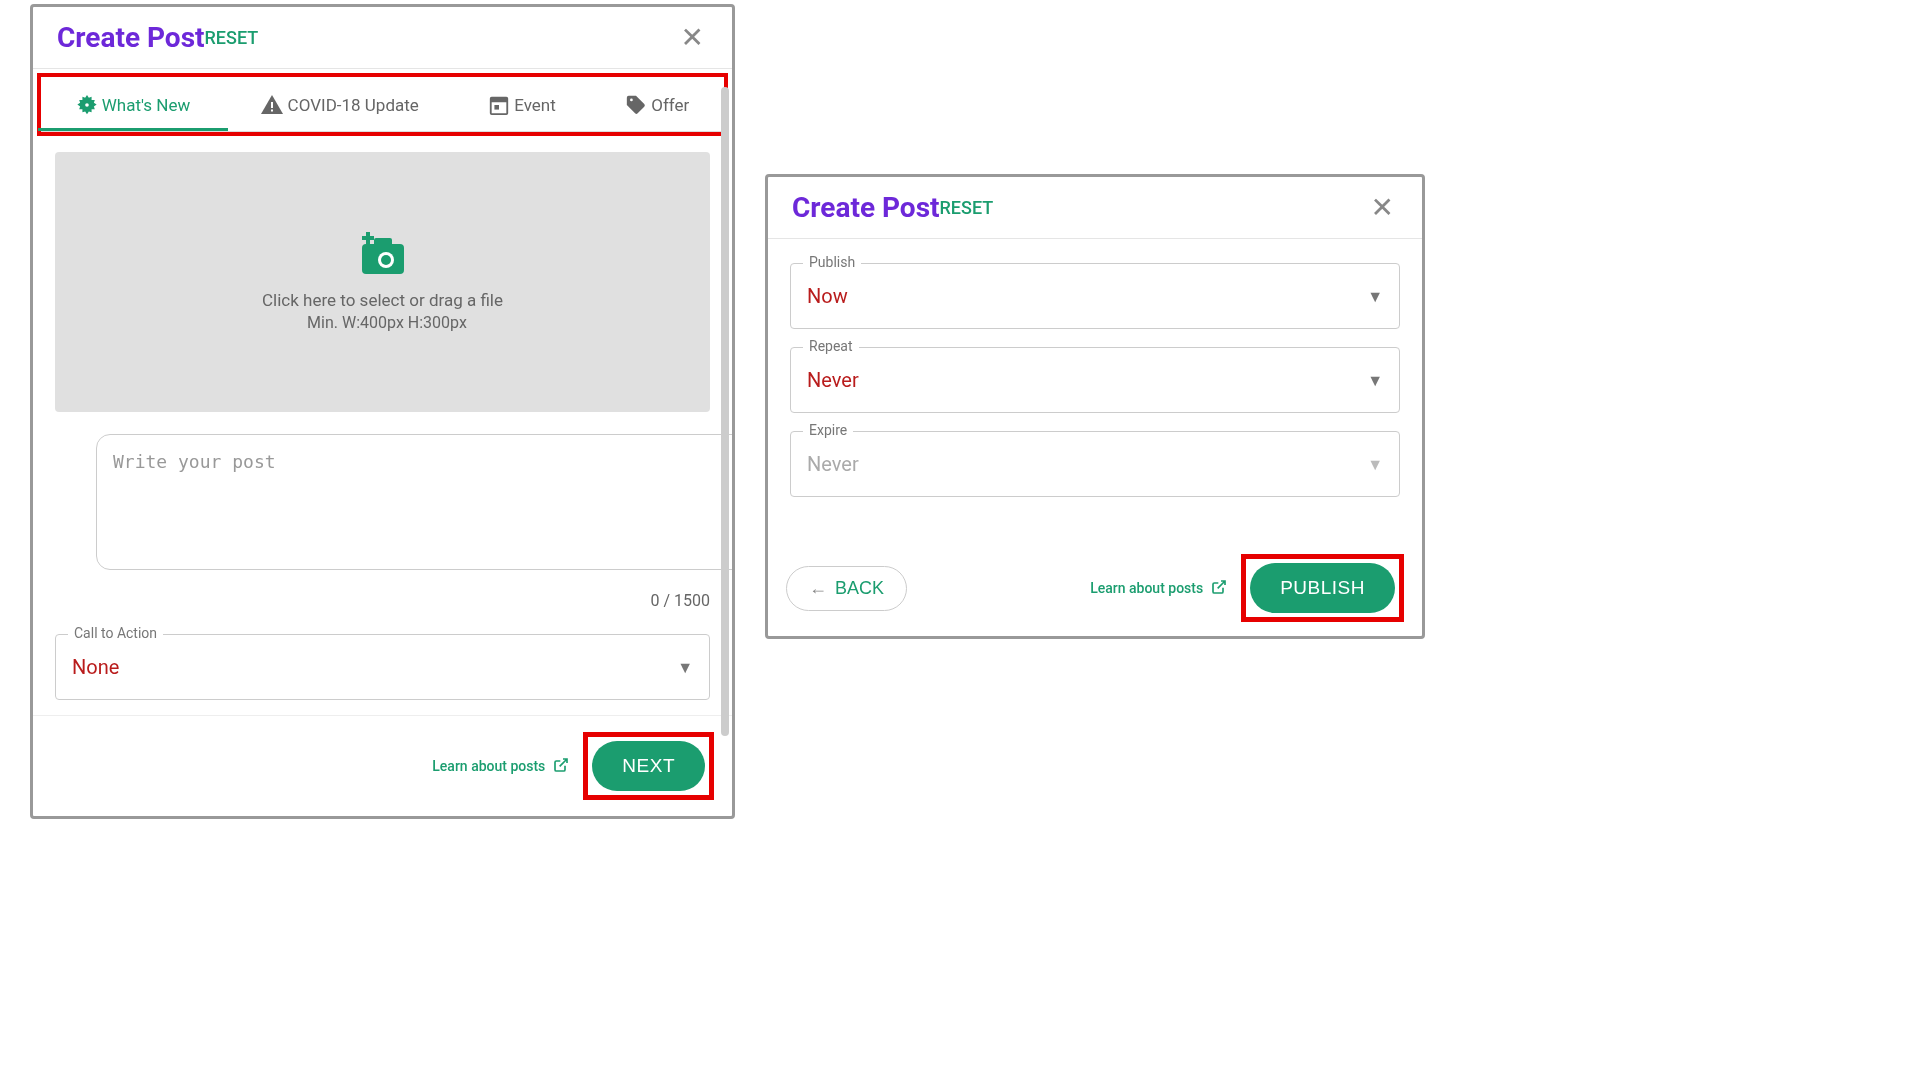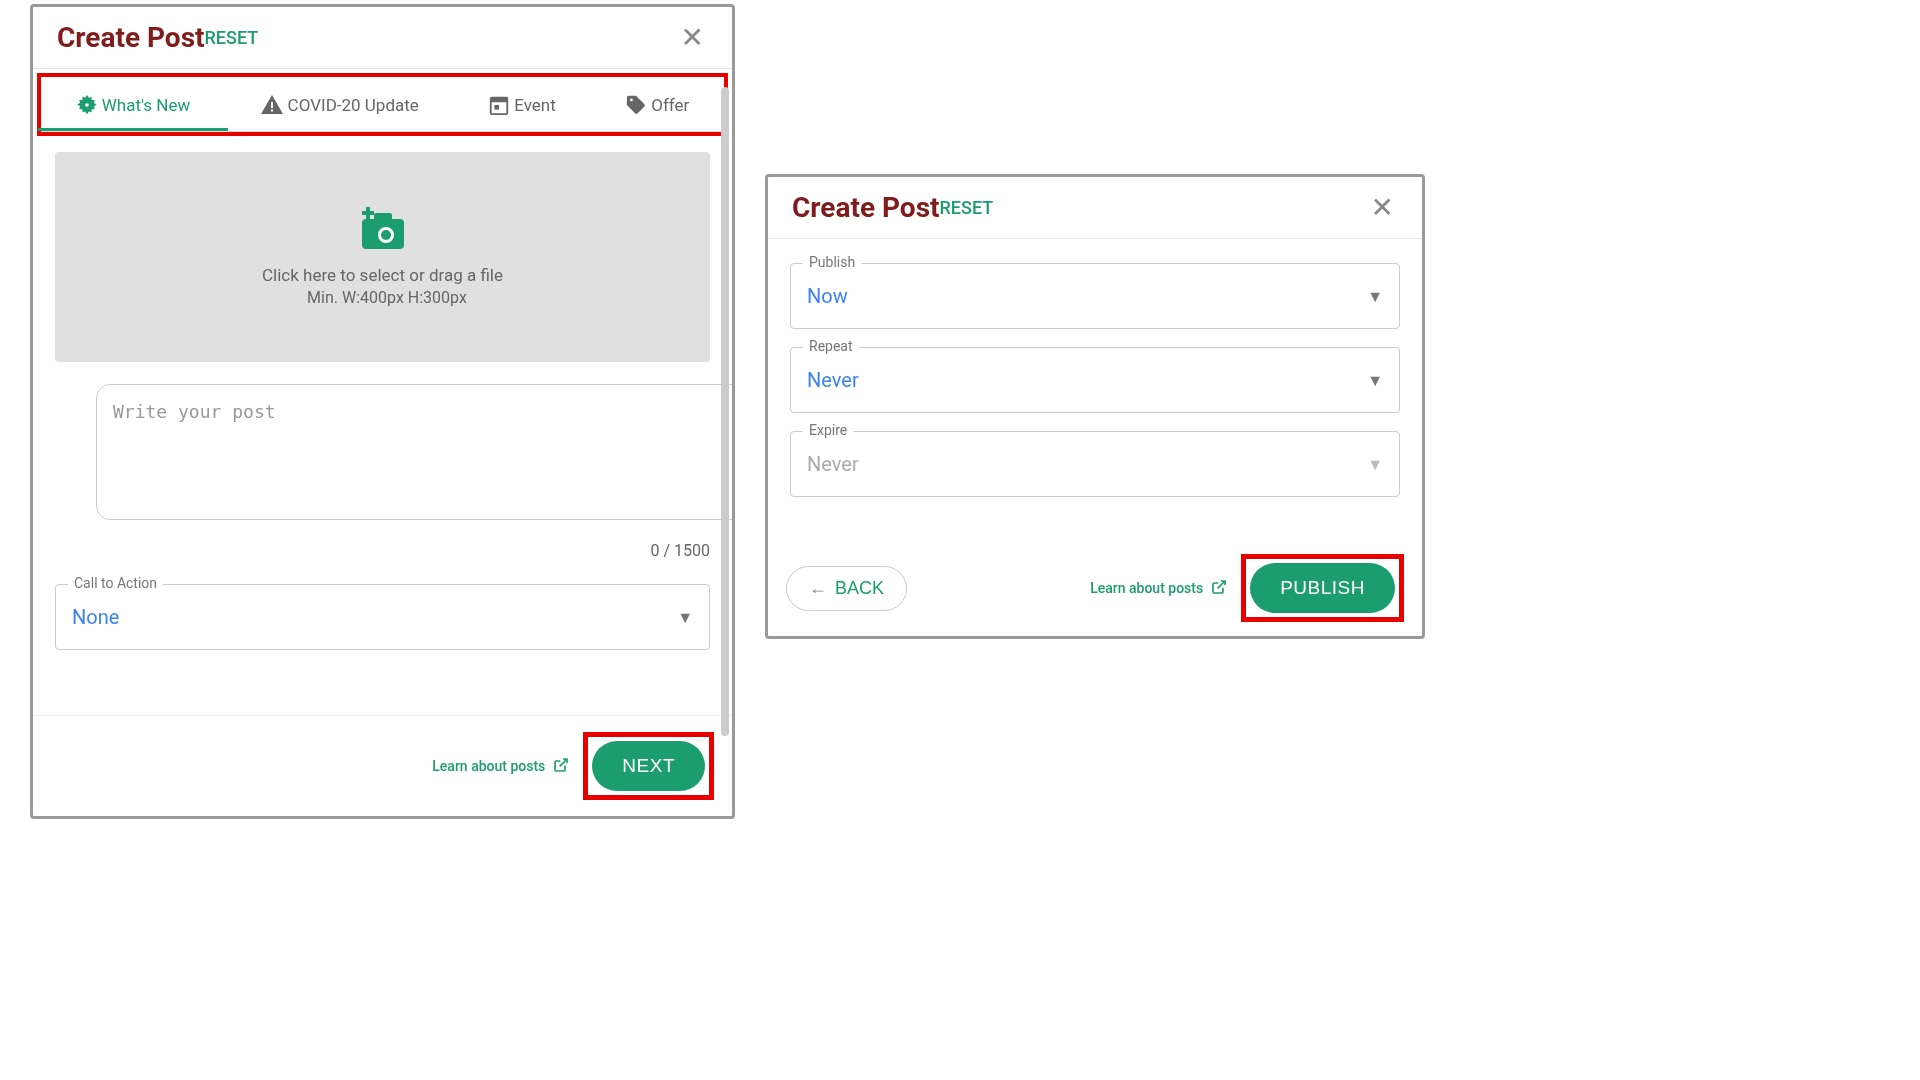--- a/index.html
+++ b/index.html
@@ -15,40 +15,40 @@
 }
 .modal-1 { left: 30px; top: 4px; width: 705px; height: 815px; }
 .modal-2 { left: 765px; top: 174px; width: 660px; height: 465px; }
 
 .modal-header {
   display: flex;
   align-items: center;
   padding: 14px 24px;
   border-bottom: 1px solid #e5e5e5;
 }
-.modal-title { font-size: 28px; font-weight: 700; color: #7f1d1d; flex: 0 0 auto; }
+.modal-title { font-size: 28px; font-weight: 700; color: #6d28d9; flex: 0 0 auto; }
 .modal-reset { color: #1b9d6f; font-size: 18px; font-weight: 500; flex: 1; cursor: pointer; }
 .modal-close { color: #888; font-size: 28px; cursor: pointer; padding: 0 4px; line-height: 1; font-weight: 300; }
 
 .tabs-highlight {
   border: 4px solid #e60000;
   margin: 4px 4px 8px 4px;
   padding: 6px 0 0 0;
 }
 .tabs { display: flex; align-items: center; justify-content: space-around; border-bottom: 1px solid #ddd; }
 .tab { display: flex; align-items: center; gap: 4px; padding: 10px 8px 14px 8px; font-size: 17px; color: #666; cursor: pointer; position: relative; }
 .tab.active { color: #1b9d6f; }
 .tab.active::after { content: ""; position: absolute; bottom: -1px; left: -30px; right: -30px; height: 3px; background: #1b9d6f; }
 .tab-icon { display: inline-flex; align-items: center; justify-content: center; }
 
 .body-scroll { overflow-y: auto; flex: 1; padding: 0 22px 0 22px; }
 .upload {
   background: #e0e0e0;
   border-radius: 4px;
-  height: 210px;
+  height: 260px;
   display: flex;
   flex-direction: column;
   align-items: center;
   justify-content: center;
   margin: 8px 0 22px 0;
   cursor: pointer;
 }
 .upload-text { color: #666; font-size: 17px; margin-top: 10px; }
 .upload-sub { color: #666; font-size: 16px; margin-top: 3px; padding-left: 9px; }
 
@@ -80,21 +80,21 @@
 }
 .field .legend {
   position: absolute;
   top: -10px;
   left: 12px;
   background: #fff;
   padding: 0 6px;
   font-size: 14px;
   color: #777;
 }
-.field .value { font-size: 20px; color: #3b82f6; flex: 1; }
+.field .value { font-size: 20px; color: #b91c1c; flex: 1; }
 .field .chev { color: #777; }
 .field.disabled .value { color: #aaa; }
 .field.disabled .chev { color: #bbb; }
 
 .modal-footer {
   display: flex;
   align-items: center;
   justify-content: flex-end;
   gap: 14px;
   padding: 16px 18px;
@@ -163,21 +163,21 @@
       </div>
       <div class="tab">
         <span class="tab-icon">
           <svg width="24" height="24" viewBox="0 0 24 24">
               <path fill="#666" d="M12 2L1 21h22L12 2zm0 6l7 11H5l7-11z" opacity="0"></path>
               <path fill="#666" d="M1 21h22L12 2 1 21z"></path>
               <rect x="11" y="9" width="2" height="6" fill="#fff"></rect>
               <rect x="11" y="16.5" width="2" height="2" fill="#fff"></rect>
             </svg>
         </span>
-        <span>COVID-20 Update</span>
+        <span>COVID-18 Update</span>
       </div>
       <div class="tab">
         <span class="tab-icon">
           <svg width="22" height="22" viewBox="0 0 24 24">
               <rect x="3" y="4" width="18" height="18" rx="1" fill="none" stroke="#666" stroke-width="2"></rect>
               <rect x="3" y="4" width="18" height="5" fill="#666"></rect>
               <rect x="7" y="12" width="5" height="5" fill="#666"></rect>
             </svg>
         </span>
         <span>Event</span>

